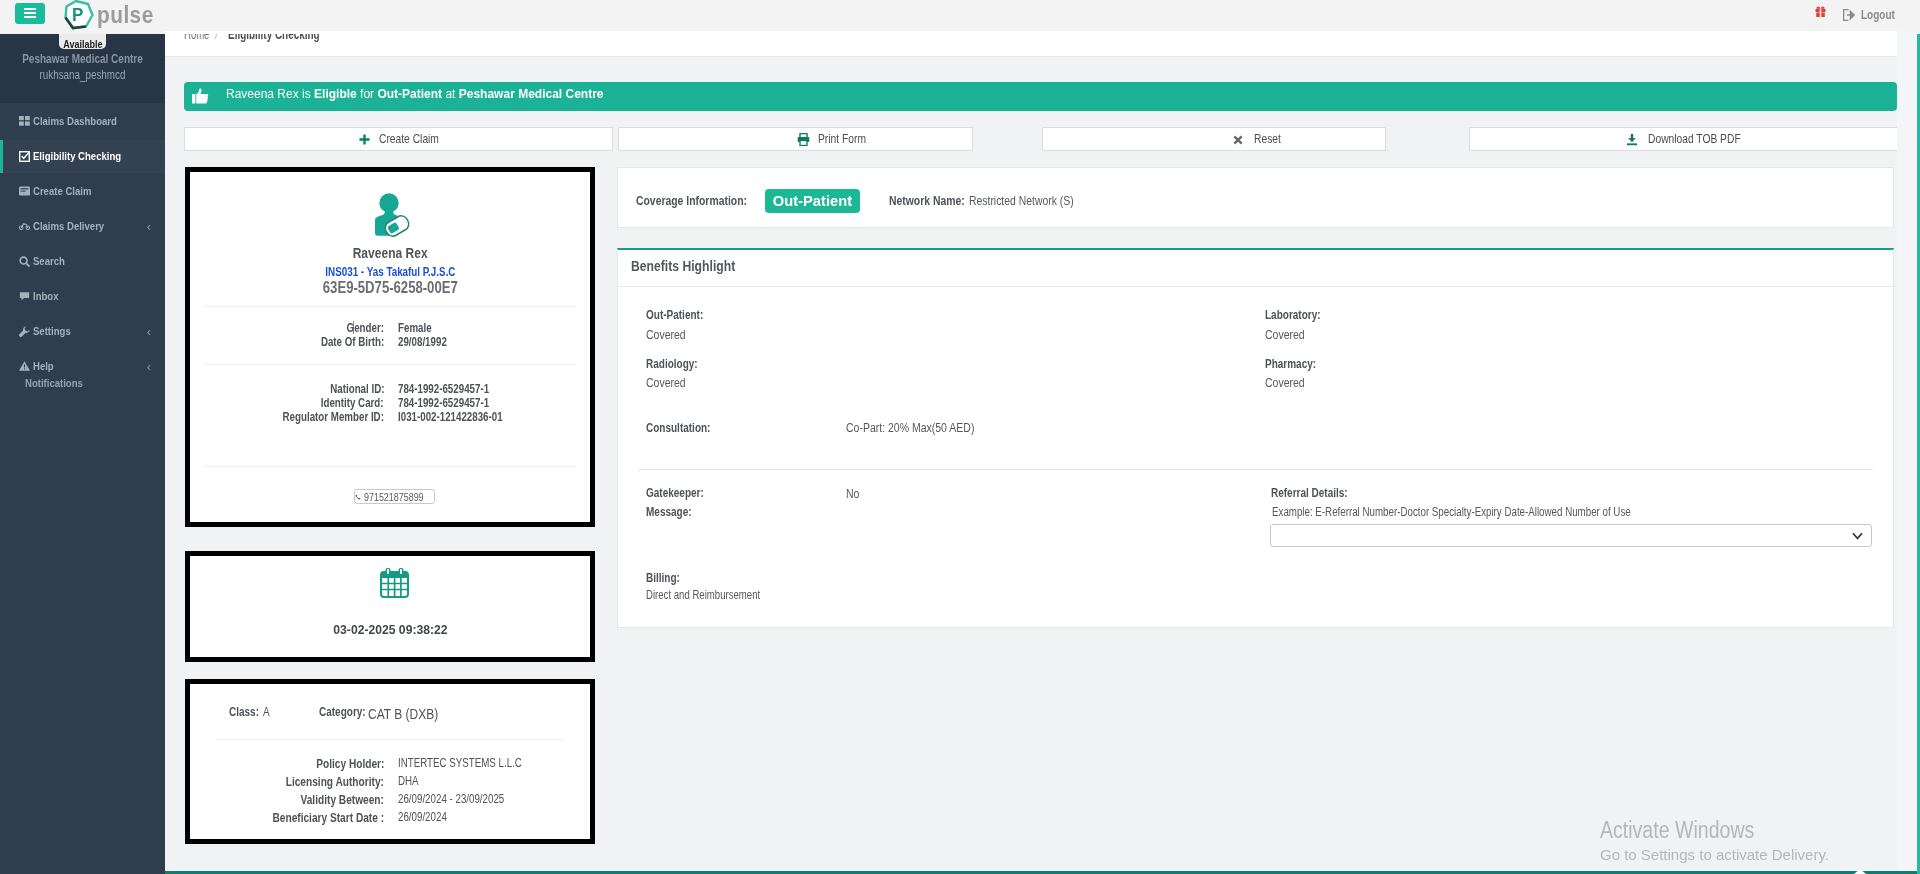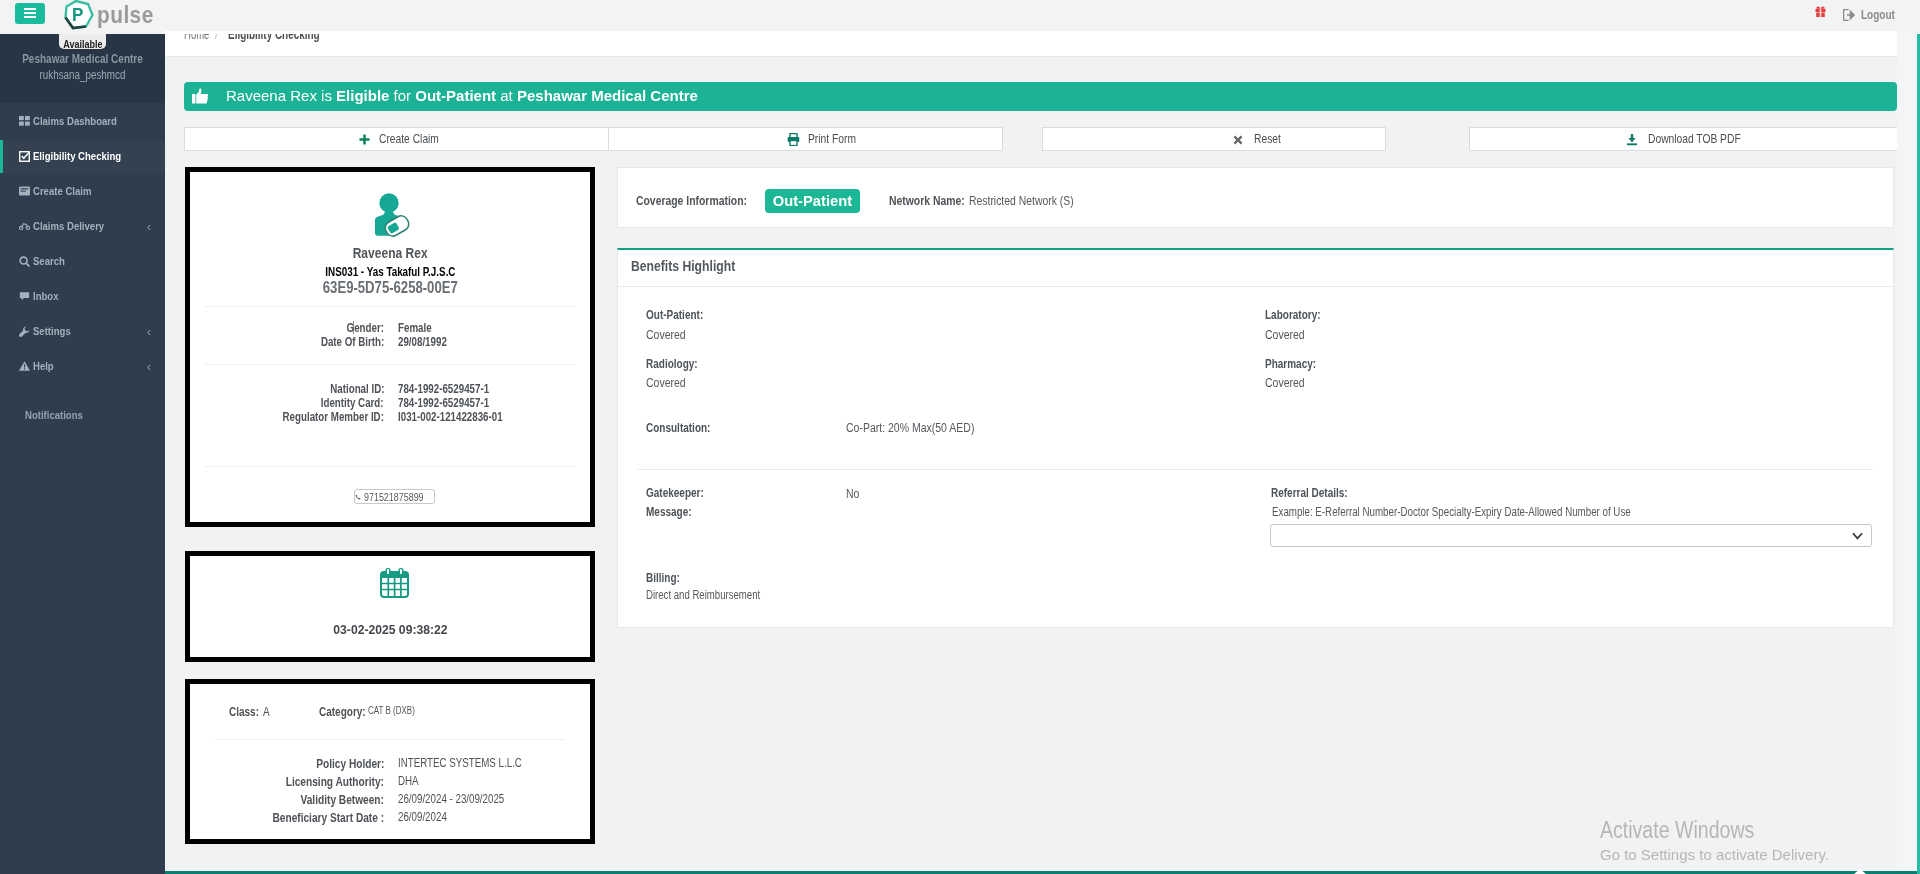--- a/index.html
+++ b/index.html
@@ -25,21 +25,21 @@
 .mitem { position:absolute; left:0; width:165px; height:33px; display:flex; align-items:center; color:#a5b0bb; font-size:10.5px; font-weight:bold; }
 .mitem .mic { width:11px; margin-left:19px; margin-right:3px; display:flex; justify-content:center; flex:none; }
 .mitem > span.mt { transform:scaleX(0.91); transform-origin:0 50%; display:inline-block; white-space:nowrap; }
 .mitem.active { background:#334150; border-left:3px solid #1cb795; color:#fff; }
 .mitem.active .mic { margin-left:16px; }
 .chev { position:absolute; right:14px; font-size:13px; color:#8b97a3; font-weight:normal; }
 
 #content { left:165px; top:30px; width:1755px; height:844px; background:#f1f2f4; z-index:1; }
 #crumbbar { position:absolute; left:0; top:0; width:1732px; height:27px; background:#fff; border-bottom:1px solid #e7e7e7; }
 #banner { position:absolute; left:19px; top:52px; width:1713px; height:28.5px; background:#1bb296; border-radius:4px; color:#fff; }
-#banner-text { position:absolute; left:42px; top:4.5px; font-size:15px; white-space:nowrap; }
+#banner-text { position:absolute; left:42px; top:4.5px; font-size:12px; white-space:nowrap; }
 
 .btnrow { position:absolute; top:97px; height:23.5px; background:#fff; border:1px solid #dcdcdc; }
 .btnrow .bt { position:absolute; top:2.5px; font-size:13px; color:#4a4e52; transform:scaleX(0.79); transform-origin:0 0; white-space:nowrap; }
 
 .card { position:absolute; background:#fff; border:5px solid #000000; }
 #card1 { left:20px; top:137px; width:410px; height:360px; }
 #card2 { left:20px; top:521px; width:410px; height:111px; }
 #card3 { left:20px; top:649px; width:410px; height:165px; }
 .cline { position:absolute; left:14px; right:14px; height:1px; background:#f0f0f1; }
 .ctr { position:absolute; width:100%; text-align:center; }
@@ -166,21 +166,21 @@
     <span class="mic">
         <svg width="12" height="10" viewBox="0 0 13 11">
           <path d="M6.5,0 L13,11 L0,11 Z" fill="#a5b0bb"></path>
           <rect x="5.9" y="3.6" width="1.3" height="3.6" fill="#2e3e4e"></rect>
           <rect x="5.9" y="8.2" width="1.3" height="1.4" fill="#2e3e4e"></rect>
         </svg>
       </span>
     <span class="mt">Help</span>
       <span class="chev">‹</span>
   </div>
-  <div class="mitem" style="top:364px; color:#97a2ad">
+  <div class="mitem" style="top:332px; color:#97a2ad">
     <span class="mt" style="margin-left:25px">Notifications</span>
   </div>
 </div>
 <div class="abs" id="tooltip"><span>Available</span></div>
 
 <div class="abs" id="content">
   <div id="crumbbar"></div>
   <div style="position:absolute; left:19px; top:3.5px; width:400px; height:23px; overflow:hidden; font-size:14px">
     <span style="position:absolute; left:0; top:-8px; color:#757575; display:inline-block; transform:scaleX(0.68); transform-origin:0 0; white-space:nowrap">Home</span>
     <span style="position:absolute; left:31px; top:-8px; color:#bcbcbc; display:inline-block; transform:scaleX(0.8); transform-origin:0 0">/</span>
@@ -194,21 +194,21 @@
     </svg>
     <div id="banner-text">Raveena Rex is <b>Eligible</b> for <b>Out-Patient</b> at <b>Peshawar Medical Centre</b></div>
   </div>
 
   <div class="btnrow" style="left:19px; width:428.5px">
     <svg style="position:absolute; left:174px; top:6px" width="11" height="11" viewBox="0 0 12 12">
         <path d="M6,0.5 L6,11.5 M0.5,6 L11.5,6" stroke="#0a8259" stroke-width="2.6"></path>
       </svg>
     <span class="bt" style="left:194px">Create Claim</span>
   </div>
-  <div class="btnrow" style="left:443px; width:395px">
+  <div class="btnrow" style="left:453px; width:355px">
     <svg style="position:absolute; left:178px; top:5px" width="13" height="13" viewBox="0 0 13 13">
         <path d="M3,4 L3,0.5 L10,0.5 L10,4" fill="none" stroke="#0b7a68" stroke-width="1.4"></path>
         <rect x="0.7" y="4" width="11.6" height="5" rx="1" fill="#0b7a68"></rect>
         <rect x="3" y="7.5" width="7" height="5" fill="#fff" stroke="#0b7a68" stroke-width="1.3"></rect>
       </svg>
     <span class="bt" style="left:199px">Print Form</span>
   </div>
   <div class="btnrow" style="left:876.5px; width:344px">
     <svg style="position:absolute; left:190px; top:6.5px" width="10" height="10" viewBox="0 0 11 11">
         <path d="M1.5,1.5 L9.5,9.5 M9.5,1.5 L1.5,9.5" stroke="#66696c" stroke-width="2.6"></path>
@@ -227,21 +227,21 @@
     <svg style="position:absolute; left:179px; top:18px" width="44" height="48" viewBox="0 0 44 48">
       <circle cx="20" cy="13" r="9.7" fill="#16a795"></circle>
       <path d="M34,30 C34,27.2 30.5,26 27,25.2 C24.5,24.6 24,22.5 24,20.5 L16,20.5 C16,22.5 15.5,24.6 13,25.2 C9.5,26 6,27.2 6,30 L6,43 C6,44.8 7.2,45.8 9,45.8 L22,45.8 L22,36 C22,32 26,30 29,30 Z" fill="#16a795"></path>
       <path d="M22,30 C20,32 19,34.5 20,37" fill="none" stroke="#16a795" stroke-width="4"></path>
       <g transform="rotate(-30 28 36)">
         <rect x="16" y="28.5" width="24" height="15" rx="6.5" fill="#fff" stroke="#2d8276" stroke-width="1.5"></rect>
         <rect x="18.8" y="31.8" width="10" height="8.2" rx="2" fill="#16a795"></rect>
       </g>
     </svg>
     <div class="ctr" style="top:73px; font-size:14.5px; font-weight:bold; color:#515559"><span style="transform:scaleX(0.83)">Raveena Rex</span></div>
-    <div class="ctr" style="top:92.5px; font-size:12px; font-weight:bold; color:#000000"><span style="transform:scaleX(0.82)">INS031 - Yas Takaful P.J.S.C</span></div>
+    <div class="ctr" style="top:92.5px; font-size:12px; font-weight:bold; color:#1d4ed8"><span style="transform:scaleX(0.82)">INS031 - Yas Takaful P.J.S.C</span></div>
     <div class="ctr" style="top:107px; font-size:16px; font-weight:bold; color:#696e73"><span style="transform:scaleX(0.82)">63E9-5D75-6258-00E7</span></div>
     <div class="cline" style="top:134px"></div>
     <div style="position:absolute; left:163px; top:148.5px; width:1px; height:13px; background:#8a8a8a"></div>
     <div class="splitrow" style="top:148.5px">
         <span class="lab">Gender:</span>
         <span class="val" style="font-weight:bold">Female</span>
       </div>
     <div class="splitrow" style="top:162.5px">
         <span class="lab">Date Of Birth:</span>
         <span class="val" style="font-weight:bold">29/08/1992</span>
@@ -278,21 +278,21 @@
         <rect x="20" y="2.2" width="2" height="4.6" fill="#fff"></rect>
       <path d="M2,16.5 h25 M2,22.5 h25 M8.3,11 v18 M14.6,11 v18 M20.9,11 v18" stroke="#169b82" stroke-width="1.7"></path>
     </svg>
     <div class="ctr" style="top:65.5px; font-size:13.5px; font-weight:bold; color:#43474b"><span style="transform:scaleX(0.9)">03-02-2025 09:38:22</span></div>
   </div>
 
   <div class="card" id="card3">
     <div style="position:absolute; left:39px; top:21px; font-size:12.5px; font-weight:bold; color:#4e5257"><span class="tx" style="transform:scaleX(0.8)">Class:</span></div>
     <div style="position:absolute; left:73px; top:21px; font-size:12.5px; color:#4e5257"><span class="tx" style="transform:scaleX(0.8)">A</span></div>
     <div style="position:absolute; left:129px; top:21px; font-size:12.5px; font-weight:bold; color:#4e5257"><span class="tx" style="transform:scaleX(0.8)">Category:</span></div>
-    <div style="position:absolute; left:178px; top:21px; font-size:10px; color:#4e5257"><span class="tx" style="transform:scaleX(0.8)">CAT B (DXB)</span></div>
+    <div style="position:absolute; left:178px; top:21px; font-size:15px; color:#4e5257"><span class="tx" style="transform:scaleX(0.8)">CAT B (DXB)</span></div>
     <div class="cline" style="top:55px; left:25px; right:25px"></div>
     <div class="splitrow" style="top:71.5px">
         <span class="lab" style="font-size:13px">Policy Holder:</span>
         <span class="val">INTERTEC SYSTEMS L.L.C</span>
       </div>
     <div class="splitrow" style="top:89.5px">
         <span class="lab" style="font-size:13px">Licensing Authority:</span>
         <span class="val">DHA</span>
       </div>
     <div class="splitrow" style="top:107.5px">

